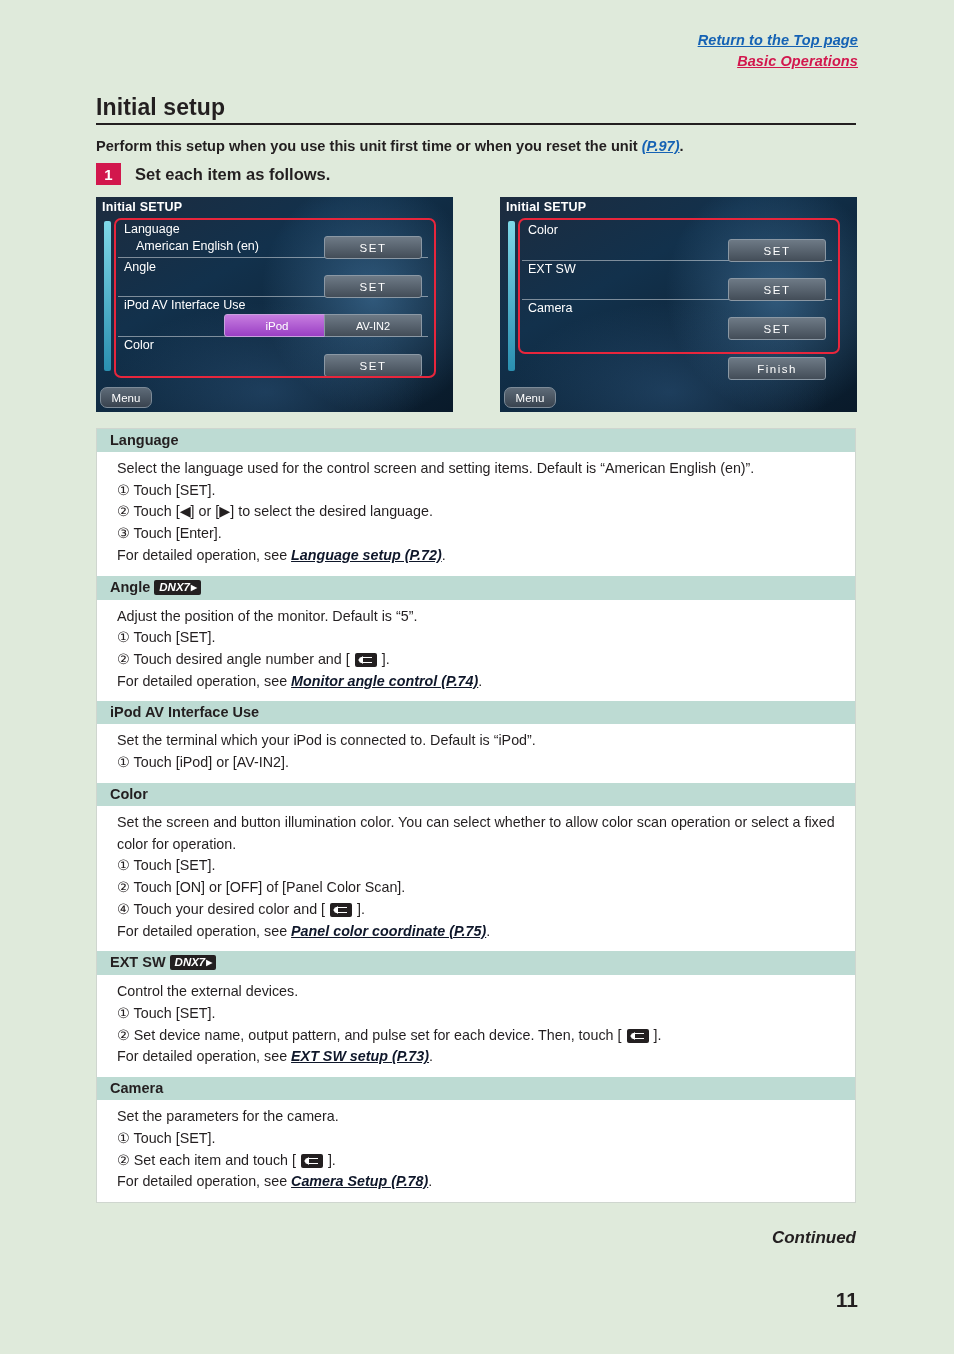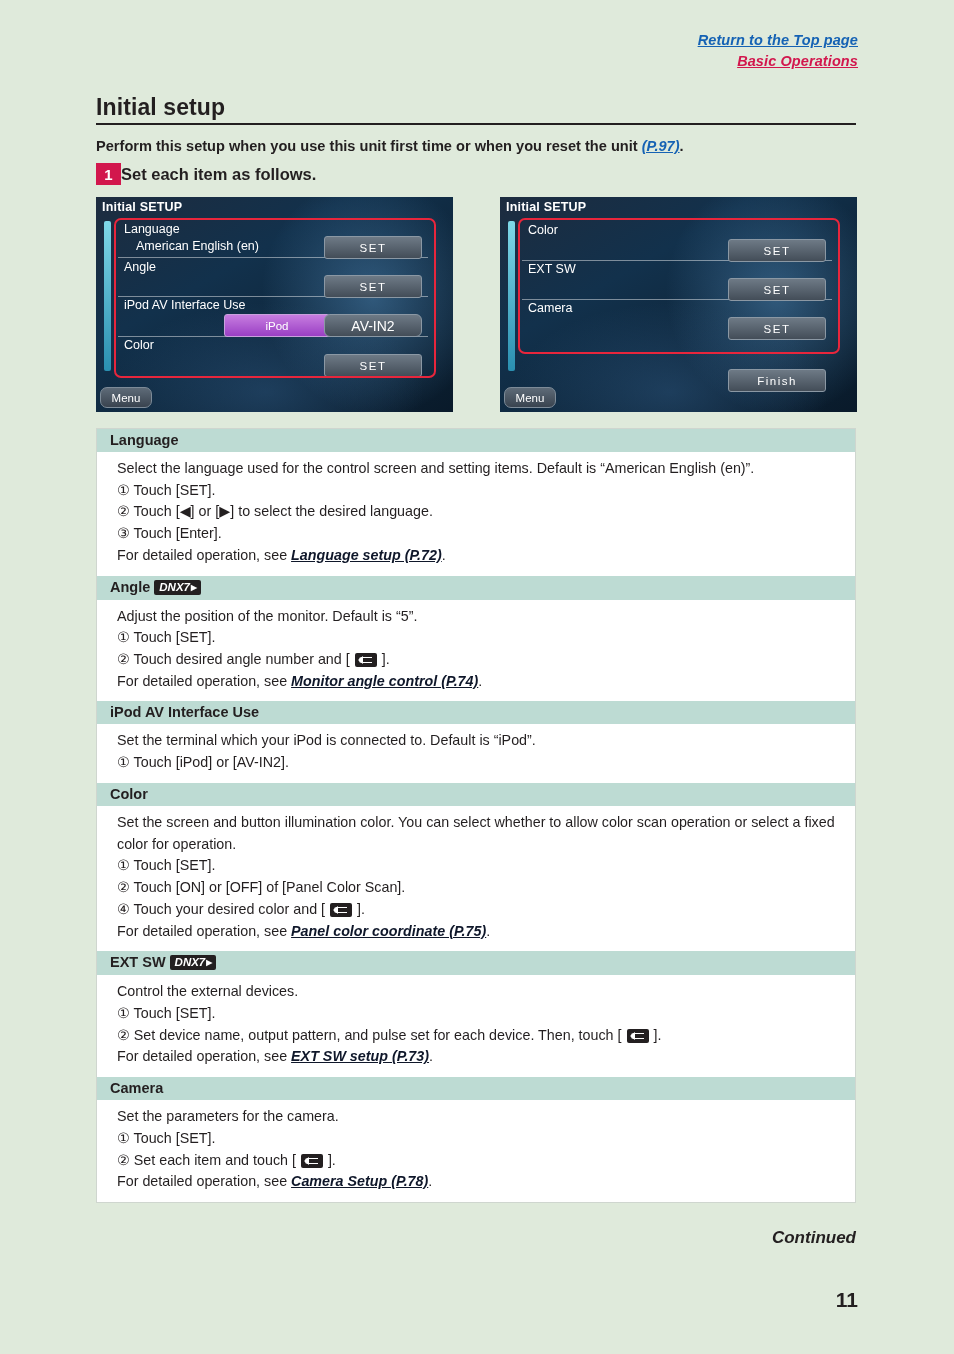--- a/index.html
+++ b/index.html
@@ -81,20 +81,21 @@
     height: 22px;
     background: #d2174d;
     color: #fff;
     font-weight: bold;
     font-size: 15px;
     display: flex;
     align-items: center;
     justify-content: center;
   }
   .step-text {
+    margin-left: 14px;
     font-size: 16.5px;
     font-weight: bold;
   }
 
   
   .shot {
     position: absolute;
     top: 197px;
     width: 357px;
     height: 215px;
@@ -208,25 +209,25 @@
     font-size: 11.5px;
     display: flex;
     align-items: center;
     justify-content: center;
     z-index: 4;
   }
   .avin2 {
     position: absolute;
     width: 96px;
     height: 21px;
-    border-radius: 6px;
+    border-radius: 1px;
     background: linear-gradient(#6e7a86,#434d58);
     border: 1px solid #8b98a4;
     color: #fff;
-    font-size: 14px;
+    font-size: 11px;
     display: flex;
     align-items: center;
     justify-content: center;
     z-index: 4;
   }
 
   
   .table {
     position: absolute;
     left: 96px;
@@ -380,21 +381,21 @@
   <div class="setbtn" style="left:228px; top:42px;">SET</div>
   <div class="sep" style="left:22px; top:63px; width:310px;"></div>
 
   <div class="row-label" style="left:28px; top:65px;">EXT SW</div>
   <div class="setbtn" style="left:228px; top:81px;">SET</div>
   <div class="sep" style="left:22px; top:102px; width:310px;"></div>
 
   <div class="row-label" style="left:28px; top:104px;">Camera</div>
   <div class="setbtn" style="left:228px; top:120px;">SET</div>
 
-  <div class="setbtn" style="left:228px; top:172px;">Finish</div>
+  <div class="setbtn" style="left:228px; top:160px;">Finish</div>
 
   <div class="redbox r"></div>
   <div class="shot-menu">Menu</div>
 </div>
 
 <div class="table" id="sections-table">
     <div class="sec-head"><span>Language</span></div>
     <div class="sec-body">
       <div>Select the language used for the control screen and setting items. Default is “American English (en)”.</div>
       <div>① Touch [SET].</div>

